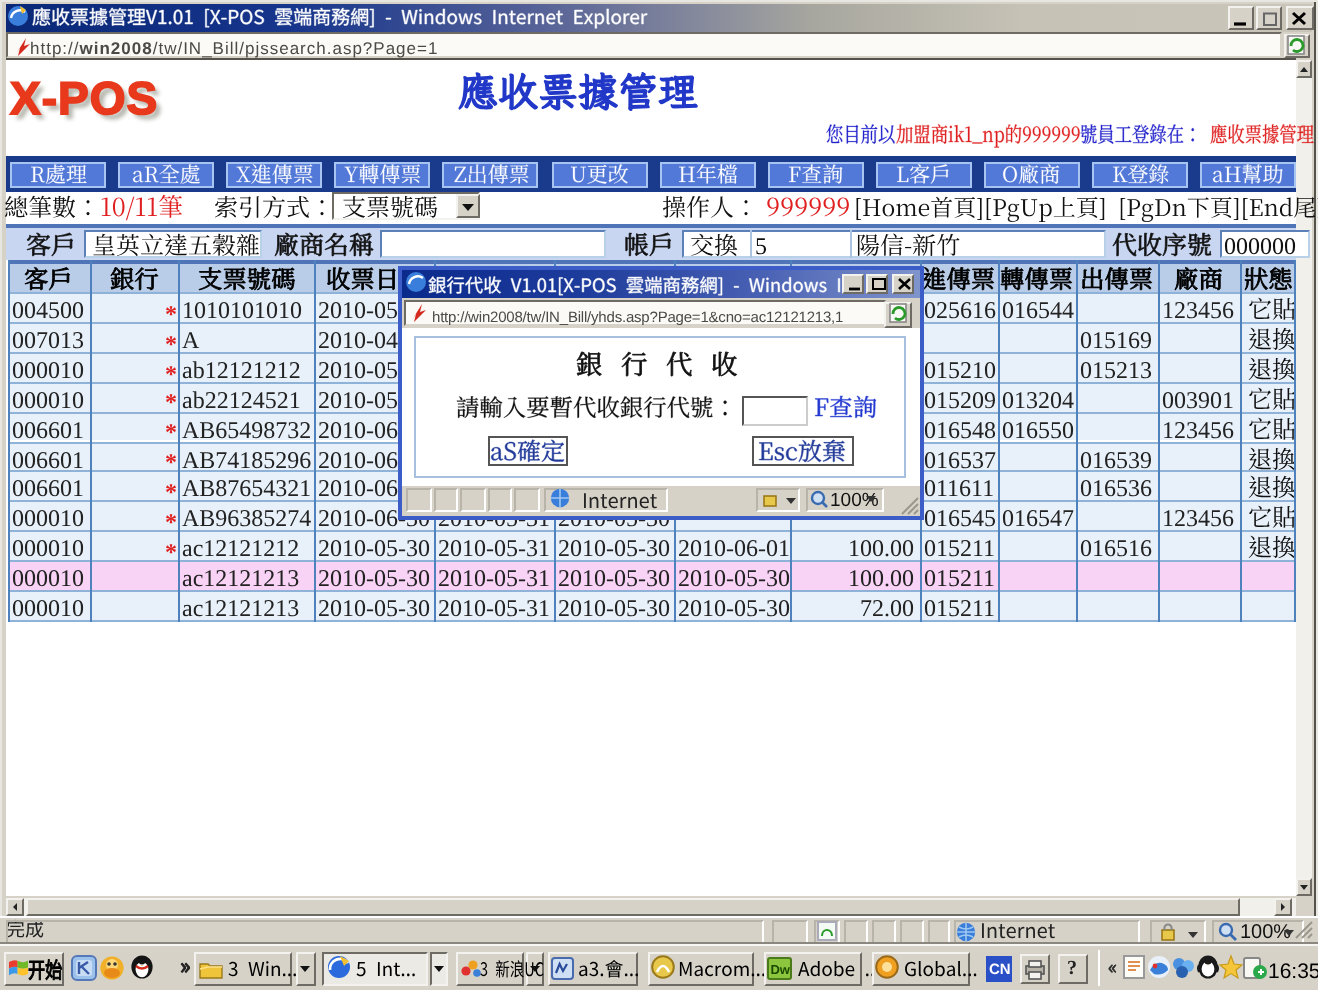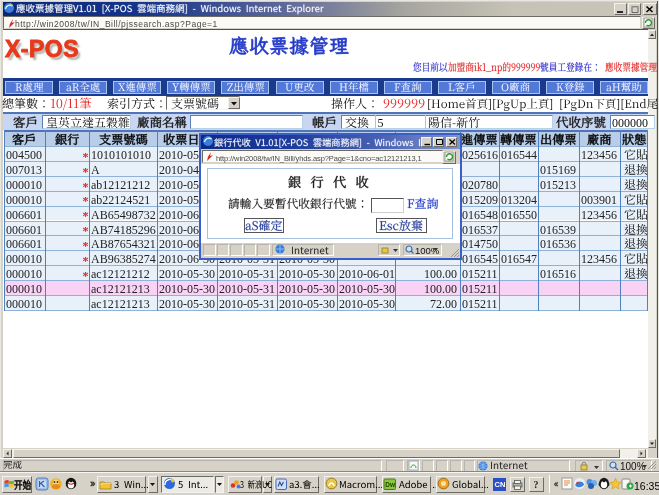--- a/index.html
+++ b/index.html
@@ -1,17 +1,17 @@
 <!DOCTYPE html>
 <html><head><meta charset="utf-8"><style>
 *{margin:0;padding:0;box-sizing:border-box}
 html,body{width:659px;height:495px;overflow:hidden;background:#d6d2c8}
 .a{position:absolute}
 .r{position:absolute;width:1px;height:1px;overflow:visible}
-b{font-weight:normal}
+b{font-weight:bold}
 </style></head><body>
 <svg width="0" height="0" style="position:absolute">
     <defs>
       <path id="s61c9" d="M411 156L411 15C411 -54 433 -73 523 -73C542 -73 666 -73 685 -73C754 -73 776 -49 783 51C765 55 736 65 721 76C718 0 711 -10 678 -10C651 -10 550 -10 529 -10C487 -10 480 -6 480 16L480 156ZM498 186C557 158 628 114 663 81L709 129C673 160 600 202 542 228ZM751 142C808 83 868 1 892 -53L953 -22C927 33 865 113 807 170ZM290 159C269 95 230 23 175 -19L232 -56C292 -9 327 67 352 137ZM681 453L681 398L526 398L526 453ZM641 674C660 653 680 624 693 601L542 601C556 625 568 650 579 675L516 693C480 606 420 520 356 462L356 564C380 599 401 636 419 673L356 691C314 604 248 517 178 456L178 461L178 699L952 699L952 762L590 762C576 793 552 830 529 860L464 837C481 815 497 788 511 762L109 762L109 461C109 314 103 109 29 -37C45 -45 75 -68 87 -81C162 66 177 281 178 436C191 424 207 407 215 398C240 421 266 448 291 478L291 214L356 214L356 460C371 450 396 430 408 418C426 436 444 457 462 480L462 215L526 215L526 245L936 245L936 296L746 296L746 354L895 354L895 398L746 398L746 453L892 453L892 497L746 497L746 551L919 551L919 601L733 601L757 613C745 636 718 671 694 698ZM681 497L526 497L526 551L681 551ZM681 354L681 296L526 296L526 354Z"></path>
       <path id="s6536" d="M588 574L805 574C784 447 751 338 703 248C651 340 611 446 583 559ZM577 840C548 666 495 502 409 401C426 386 453 353 463 338C493 375 519 418 543 466C574 361 613 264 662 180C604 96 527 30 426 -19C442 -35 466 -66 475 -81C570 -30 645 35 704 115C762 34 830 -31 912 -76C923 -57 947 -29 964 -15C878 27 806 95 747 178C811 285 853 416 881 574L956 574L956 645L611 645C628 703 643 765 654 828ZM92 100C111 116 141 130 324 197L324 -81L398 -81L398 825L324 825L324 270L170 219L170 729L96 729L96 237C96 197 76 178 61 169C73 152 87 119 92 100Z"></path>
       <path id="s7968" d="M646 107C729 60 834 -10 884 -56L942 -11C887 35 782 101 700 145ZM175 365L175 305L827 305L827 365ZM271 148C219 86 130 28 45 -9C62 -21 90 -46 102 -60C185 -16 281 52 341 124ZM54 236L54 173L463 173L463 -82L537 -82L537 173L949 173L949 236ZM125 661L125 430L881 430L881 661L646 661L646 738L929 738L929 800L65 800L65 738L347 738L347 661ZM416 738L575 738L575 661L416 661ZM195 604L347 604L347 488L195 488ZM416 604L575 604L575 488L416 488ZM646 604L807 604L807 488L646 488Z"></path>
       <path id="s64da" d="M450 535L457 478L581 490C582 435 598 412 661 412C680 412 789 412 815 412C843 412 873 412 888 416C886 430 884 449 883 466C867 462 831 461 811 461C789 461 693 461 672 461C648 461 644 469 644 493L644 505L812 521L807 568L644 553L644 610L870 610C862 581 852 552 844 531L901 518C918 554 936 609 950 658L904 669L893 667L661 667L661 721L897 721L897 778L661 778L661 838L589 838L589 667L361 667L361 382C361 252 352 81 262 -41C278 -48 306 -68 317 -79C413 49 427 241 427 382L427 610L581 610L581 547ZM901 290C855 262 780 224 717 197C703 223 685 248 661 269C687 285 710 302 729 319L947 319L947 372L455 372L455 319L657 319C600 280 515 247 442 227C450 216 462 197 468 185C516 199 567 220 615 244C625 235 634 225 642 215C589 175 498 134 426 117C437 106 449 87 455 74C525 99 608 141 664 181C670 170 676 157 680 145C620 86 504 22 412 -6C424 -18 437 -38 444 -51C526 -20 626 39 693 96C701 45 691 2 675 -13C665 -26 652 -28 636 -28C621 -28 601 -27 578 -24C587 -40 592 -65 593 -79C613 -80 633 -81 647 -81C678 -81 698 -74 718 -54C754 -22 767 69 735 157L782 175C808 79 857 -9 927 -53C937 -36 956 -14 971 -3C902 32 854 110 829 195C870 213 911 234 945 254ZM164 840L164 638L42 638L42 568L164 568L164 364L27 323L46 251L164 289L164 6C164 -8 159 -12 147 -12C135 -13 96 -13 53 -12C62 -32 71 -62 74 -80C137 -81 176 -78 199 -67C224 -55 233 -35 233 6L233 311L341 348L331 417L233 386L233 568L325 568L325 638L233 638L233 840Z"></path>
       <path id="s7ba1" d="M211 438L211 -81L287 -81L287 -47L771 -47L771 -79L845 -79L845 168L287 168L287 237L792 237L792 438ZM771 12L287 12L287 109L771 109ZM440 623C451 603 462 580 471 559L101 559L101 394L174 394L174 500L839 500L839 394L915 394L915 559L548 559C539 584 522 614 507 637ZM287 380L719 380L719 294L287 294ZM248 678C281 648 322 605 342 578L391 621C372 644 335 680 304 708L494 708L494 768L234 768C245 788 255 809 263 829L196 848C163 764 105 683 43 628C58 616 85 590 96 577C132 612 168 658 200 708L285 708ZM685 672C722 641 769 598 791 570L842 614C819 641 775 679 739 708L956 708L956 768L649 768C660 788 669 809 677 830L608 847C583 779 537 714 483 670C500 660 528 637 540 625C565 648 590 676 612 708L729 708Z"></path>
       <path id="s7406" d="M476 540L629 540L629 411L476 411ZM694 540L847 540L847 411L694 411ZM476 728L629 728L629 601L476 601ZM694 728L847 728L847 601L694 601ZM318 22L318 -47L967 -47L967 22L700 22L700 160L933 160L933 228L700 228L700 346L919 346L919 794L407 794L407 346L623 346L623 228L395 228L395 160L623 160L623 22ZM35 100L54 24C142 53 257 92 365 128L352 201L242 164L242 413L343 413L343 483L242 483L242 702L358 702L358 772L46 772L46 702L170 702L170 483L56 483L56 413L170 413L170 141C119 125 73 111 35 100Z"></path>
       <path id="s56" d="M235 0L342 0L575 733L481 733L363 336C338 250 320 180 292 94L288 94C261 180 242 250 217 336L98 733L1 733Z"></path>
@@ -807,21 +807,21 @@
       <use href="#m63db" x="1000"></use>
     </g>
   </svg>
 <div class="a" style="left:4.0px;top:177.0px;width:644.0px;height:13.8px;background:#e8f1fa"></div>
 <div class="a" style="left:6.0px;top:178.0px;font:12px &quot;Liberation Serif&quot;,serif;color:#222">000010</div>
 <div class="a" style="left:82.5px;top:179.5px;font:12px &quot;Liberation Serif&quot;,serif;color:#e02020;font-weight:bold">*</div>
 <div class="a" style="left:91.0px;top:178.0px;font:12px &quot;Liberation Serif&quot;,serif;color:#222">ab12121212</div>
 <div class="a" style="left:159.0px;top:178.0px;font:12px &quot;Liberation Serif&quot;,serif;color:#222">2010-05-30</div>
 <div class="a" style="left:219.0px;top:178.0px;font:12px &quot;Liberation Serif&quot;,serif;color:#222">2010-05-31</div>
 <div class="a" style="left:279.0px;top:178.0px;font:12px &quot;Liberation Serif&quot;,serif;color:#222">2010-05-30</div>
-<div class="a" style="left:462.0px;top:178.0px;font:12px &quot;Liberation Serif&quot;,serif;color:#222">020780</div>
+<div class="a" style="left:462.0px;top:178.0px;font:12px &quot;Liberation Serif&quot;,serif;color:#222">015210</div>
 <div class="a" style="left:540.0px;top:178.0px;font:12px &quot;Liberation Serif&quot;,serif;color:#222">015213</div>
 <svg class="r" style="left:623.5px;top:189.0px">
     <g transform="scale(0.01200,-0.01200)" fill="#111">
       <use href="#m9000" x="0"></use>
       <use href="#m63db" x="1000"></use>
     </g>
   </svg>
 <div class="a" style="left:4.0px;top:191.9px;width:644.0px;height:13.8px;background:#e8f1fa"></div>
 <div class="a" style="left:6.0px;top:192.9px;font:12px &quot;Liberation Serif&quot;,serif;color:#222">000010</div>
 <div class="a" style="left:82.5px;top:194.4px;font:12px &quot;Liberation Serif&quot;,serif;color:#e02020;font-weight:bold">*</div>
@@ -869,21 +869,21 @@
       <use href="#m63db" x="1000"></use>
     </g>
   </svg>
 <div class="a" style="left:4.0px;top:236.4px;width:644.0px;height:13.8px;background:#e8f1fa"></div>
 <div class="a" style="left:6.0px;top:237.4px;font:12px &quot;Liberation Serif&quot;,serif;color:#222">006601</div>
 <div class="a" style="left:82.5px;top:238.9px;font:12px &quot;Liberation Serif&quot;,serif;color:#e02020;font-weight:bold">*</div>
 <div class="a" style="left:91.0px;top:237.4px;font:12px &quot;Liberation Serif&quot;,serif;color:#222">AB87654321</div>
 <div class="a" style="left:159.0px;top:237.4px;font:12px &quot;Liberation Serif&quot;,serif;color:#222">2010-06-30</div>
 <div class="a" style="left:219.0px;top:237.4px;font:12px &quot;Liberation Serif&quot;,serif;color:#222">2010-05-31</div>
 <div class="a" style="left:279.0px;top:237.4px;font:12px &quot;Liberation Serif&quot;,serif;color:#222">2010-05-30</div>
-<div class="a" style="left:462.0px;top:237.4px;font:12px &quot;Liberation Serif&quot;,serif;color:#222">014750</div>
+<div class="a" style="left:462.0px;top:237.4px;font:12px &quot;Liberation Serif&quot;,serif;color:#222">011611</div>
 <div class="a" style="left:540.0px;top:237.4px;font:12px &quot;Liberation Serif&quot;,serif;color:#222">016536</div>
 <svg class="r" style="left:623.5px;top:248.4px">
     <g transform="scale(0.01200,-0.01200)" fill="#111">
       <use href="#m9000" x="0"></use>
       <use href="#m63db" x="1000"></use>
     </g>
   </svg>
 <div class="a" style="left:4.0px;top:251.2px;width:644.0px;height:13.8px;background:#e8f1fa"></div>
 <div class="a" style="left:6.0px;top:252.2px;font:12px &quot;Liberation Serif&quot;,serif;color:#222">000010</div>
 <div class="a" style="left:82.5px;top:253.8px;font:12px &quot;Liberation Serif&quot;,serif;color:#e02020;font-weight:bold">*</div>

